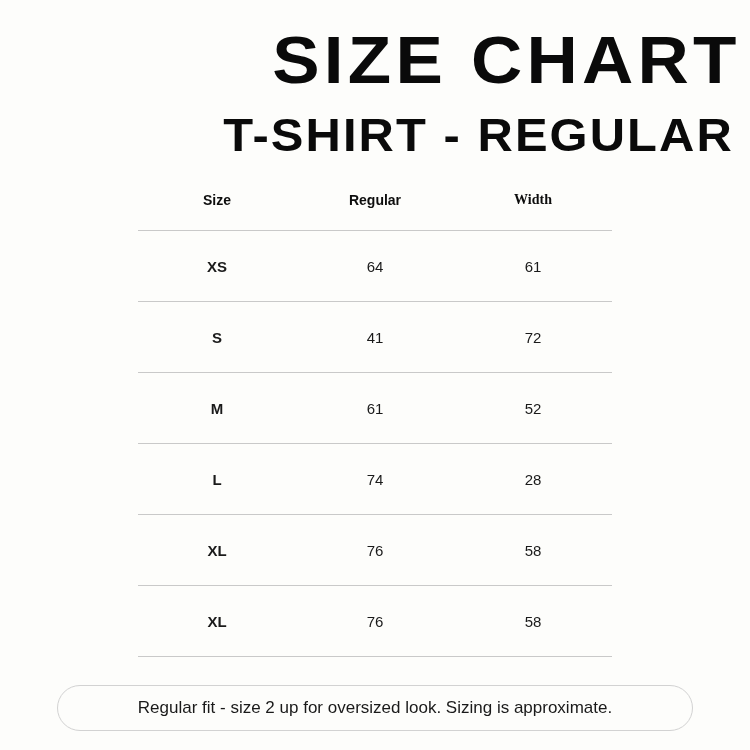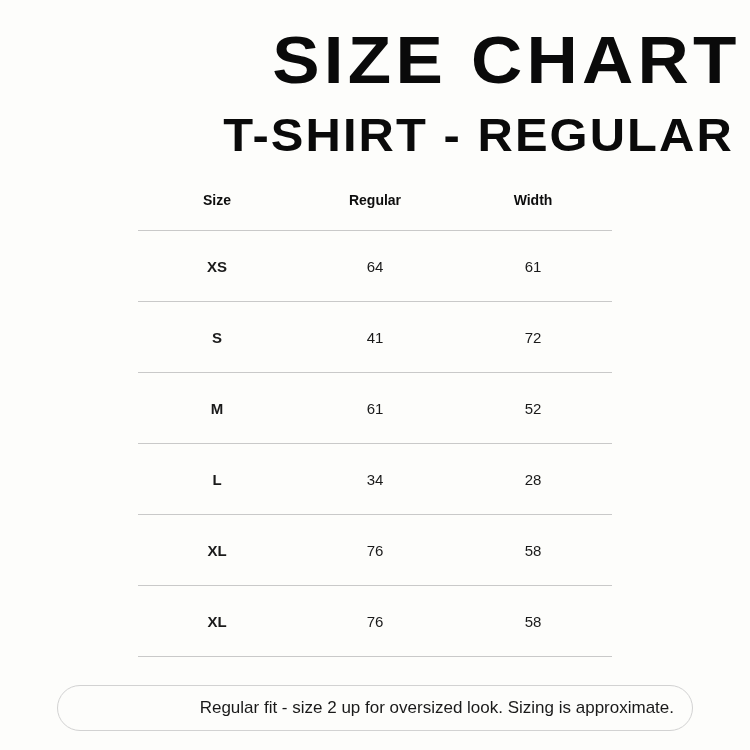--- a/index.html
+++ b/index.html
@@ -90,29 +90,29 @@
     border-bottom: 1.3px solid #c9c9c9;
   }
 
   td.size-cell {
     font-weight: bold;
     color: #0d0d0d;
   }
 
   .col-size { width: 33.33%; }
   .col-length { width: 33.33%; }
-  .col-width { width: 33.33%; }
+  .col-width { width: 33.33%; font-family: Liberation Serif, serif; }
 
   .note {
     margin-top: 28px;
     width: 636px;
     border: 1.3px solid #d2d2d2;
     border-radius: 26px;
     padding: 12px 18px;
-    text-align: right;
+    text-align: center;
     font-size: 17px;
     color: #1a1a1a;
     background: #fdfdfb;
   }
 </style>
 </head>
 <body>
 
 <div class="page">
 
@@ -141,21 +141,21 @@
           <td>41</td>
           <td>72</td>
         </tr>
         <tr>
           <td class="size-cell">M</td>
           <td>61</td>
           <td>52</td>
         </tr>
         <tr>
           <td class="size-cell">L</td>
-          <td>34</td>
+          <td>74</td>
           <td>28</td>
         </tr>
         <tr>
           <td class="size-cell">XL</td>
           <td>76</td>
           <td>58</td>
         </tr>
         <tr>
           <td class="size-cell">XL</td>
           <td>76</td>

